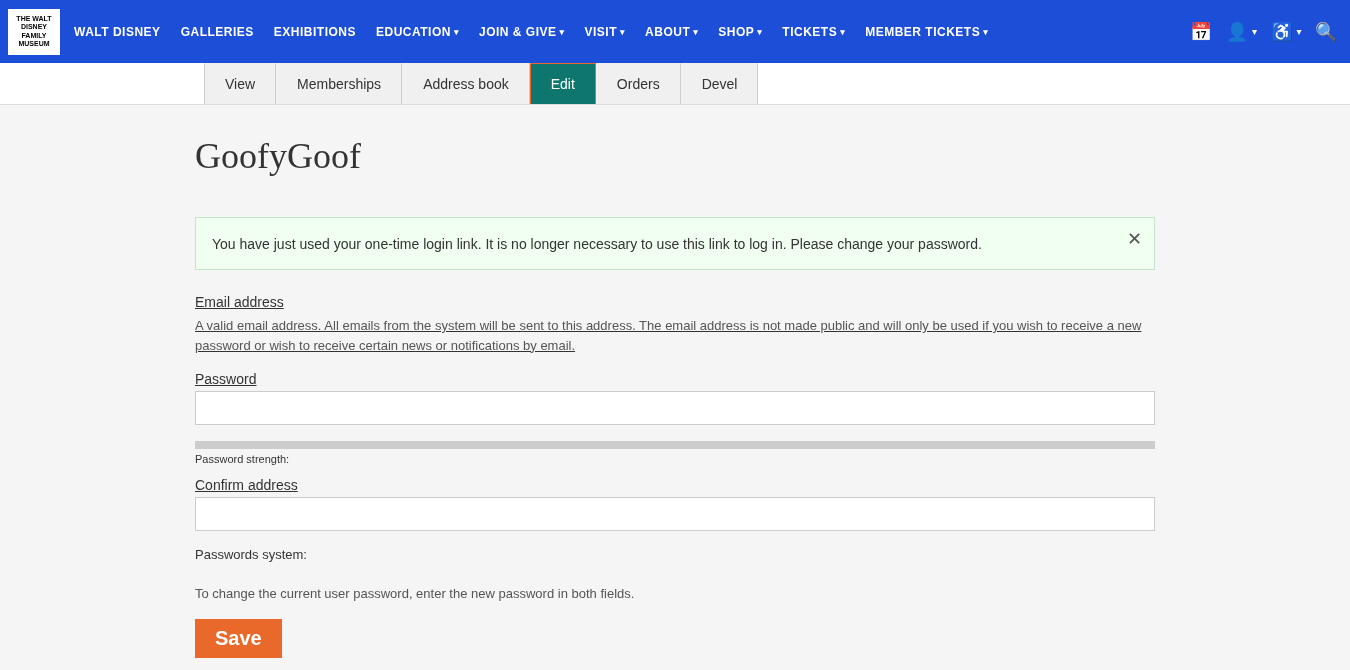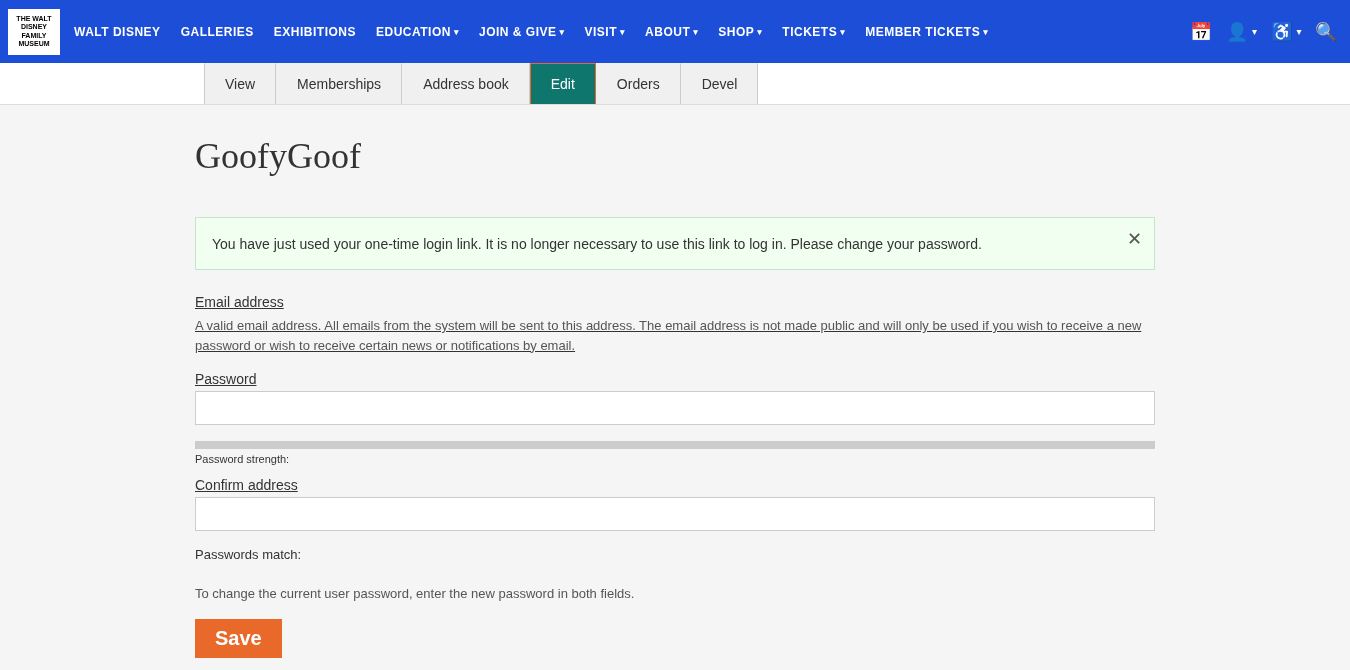--- a/index.html
+++ b/index.html
@@ -281,17 +281,17 @@
     <div class="strength-bar-fill"></div>
   </div>
   <div class="strength-label">Password strength:</div>
 
   
   <div class="form-group">
     <label class="form-label">Confirm address</label>
     <input class="form-input" type="password" style="">
   </div>
 
-  <div class="passwords-match-label">Passwords match:</div>
+  <div class="passwords-match-label">Passwords system:</div>
   <div class="change-password-help">To change the current user password, enter the new password in both fields.</div>
 
   <button class="save-btn">Save</button>
 </div>
 
 </body></html>

